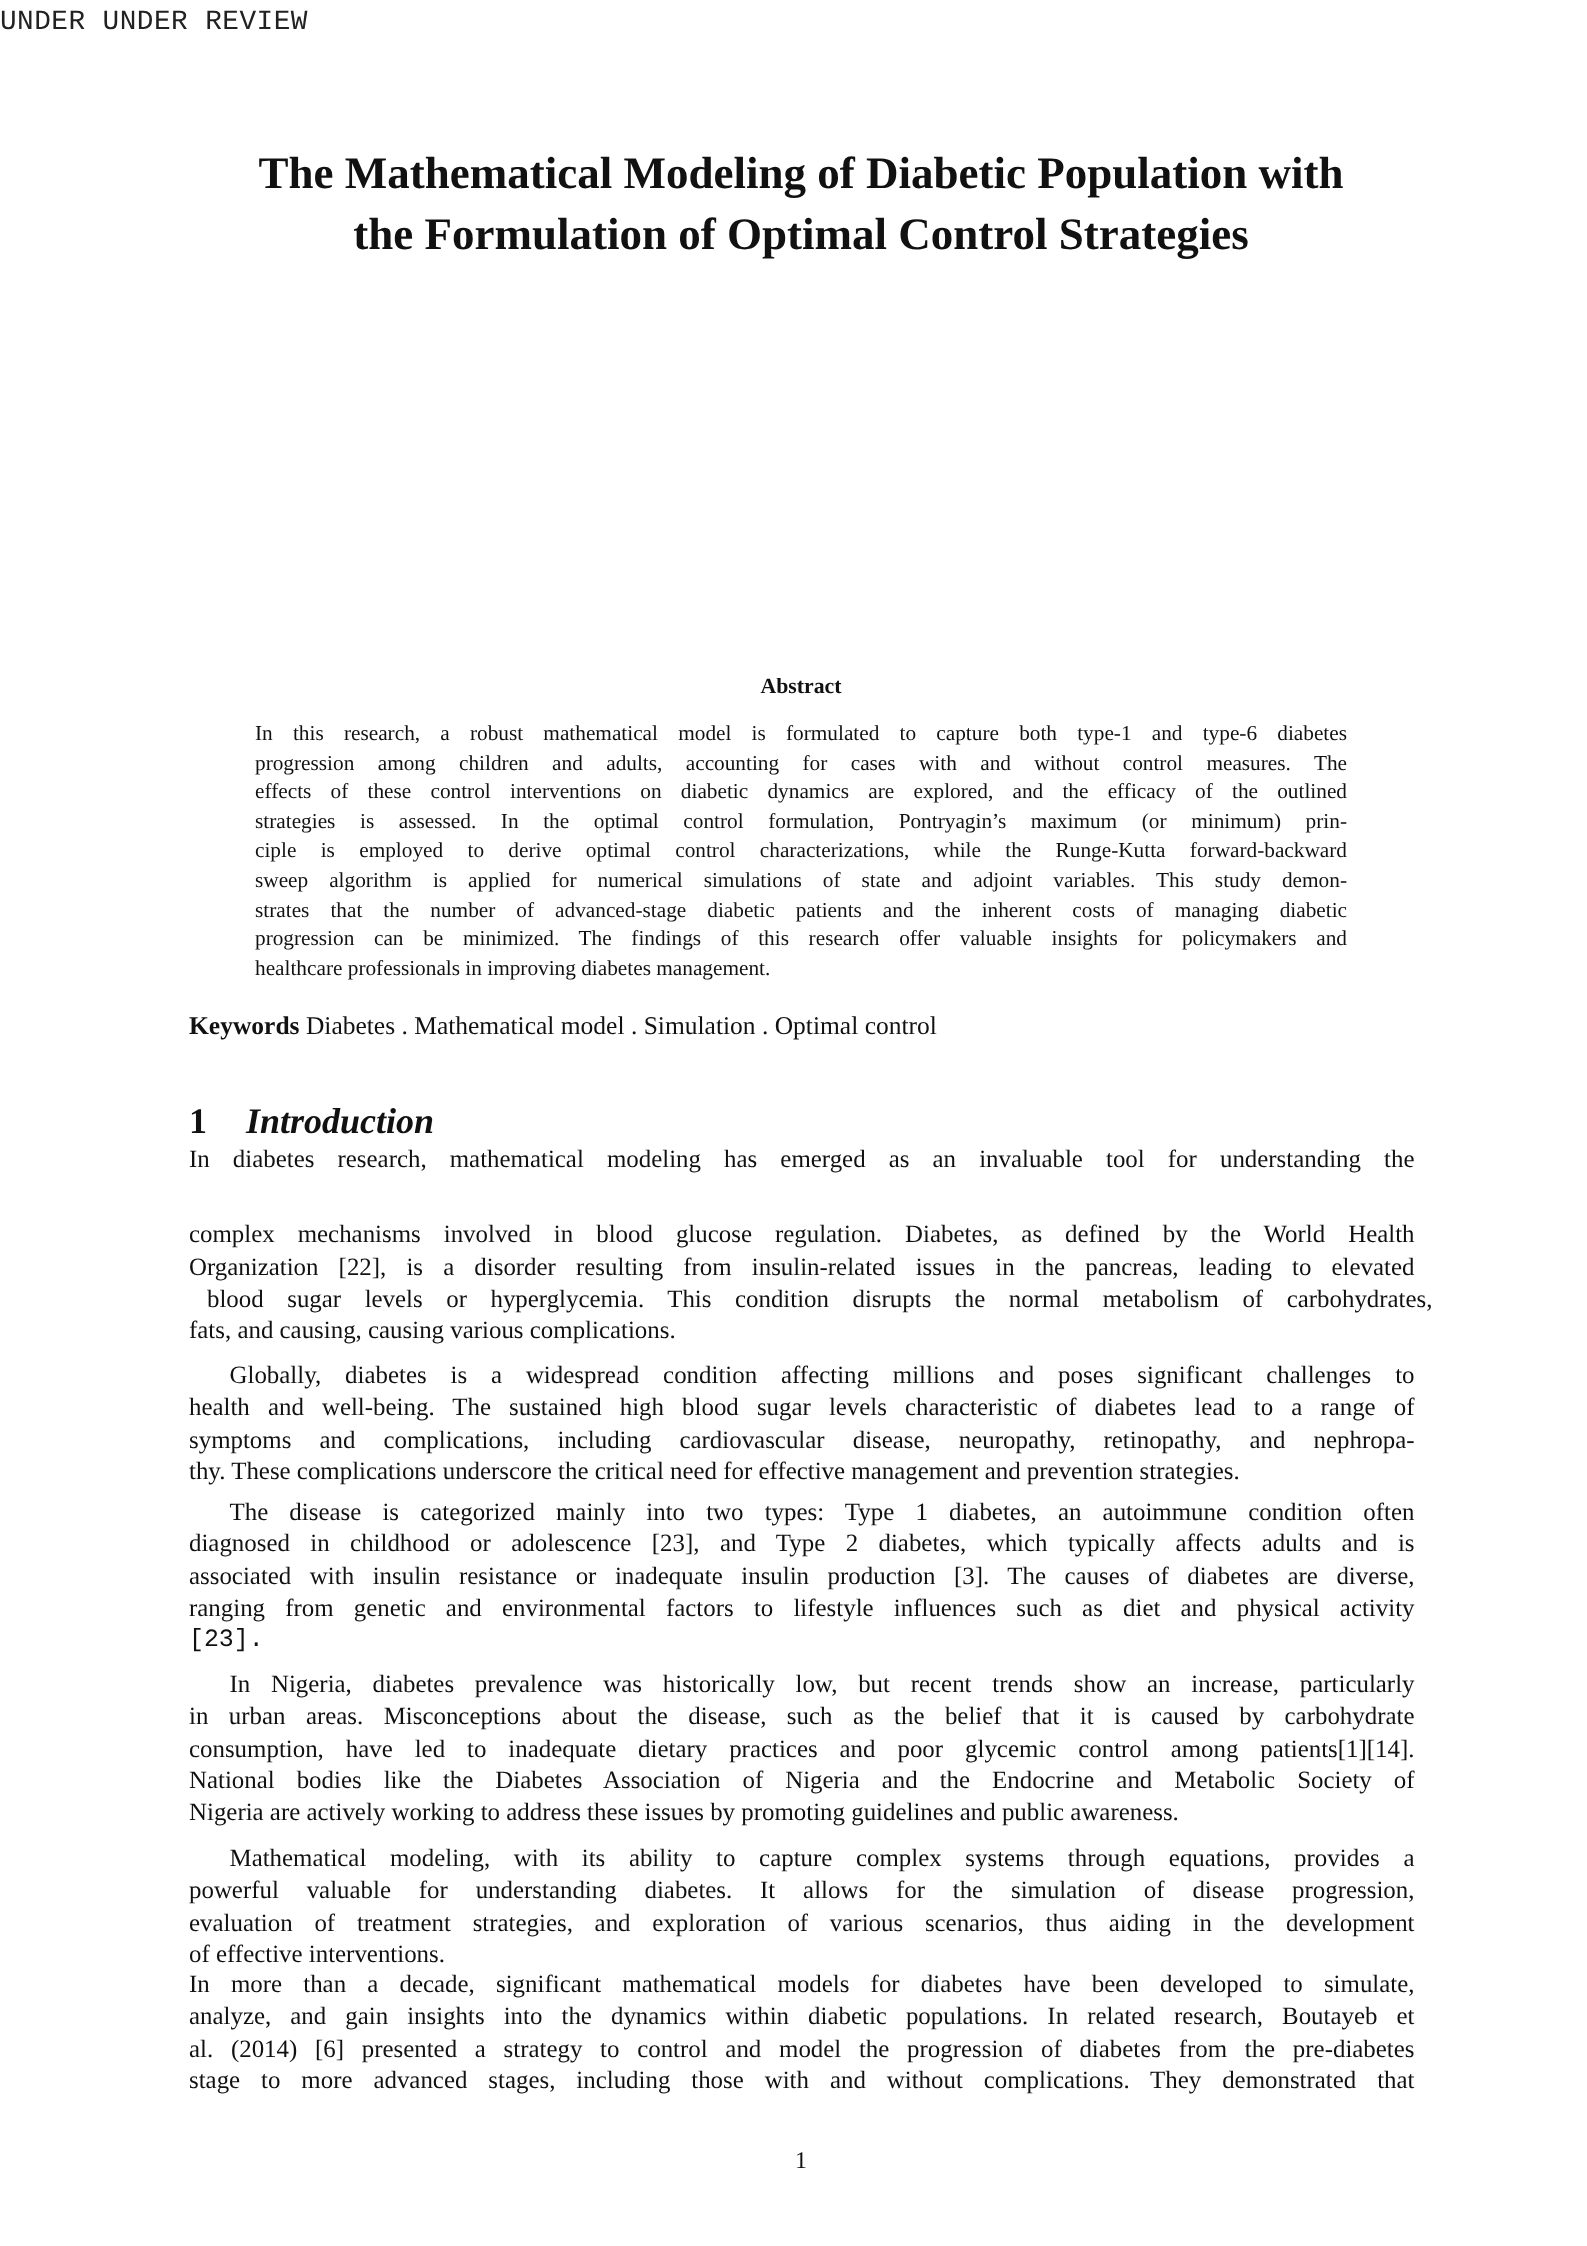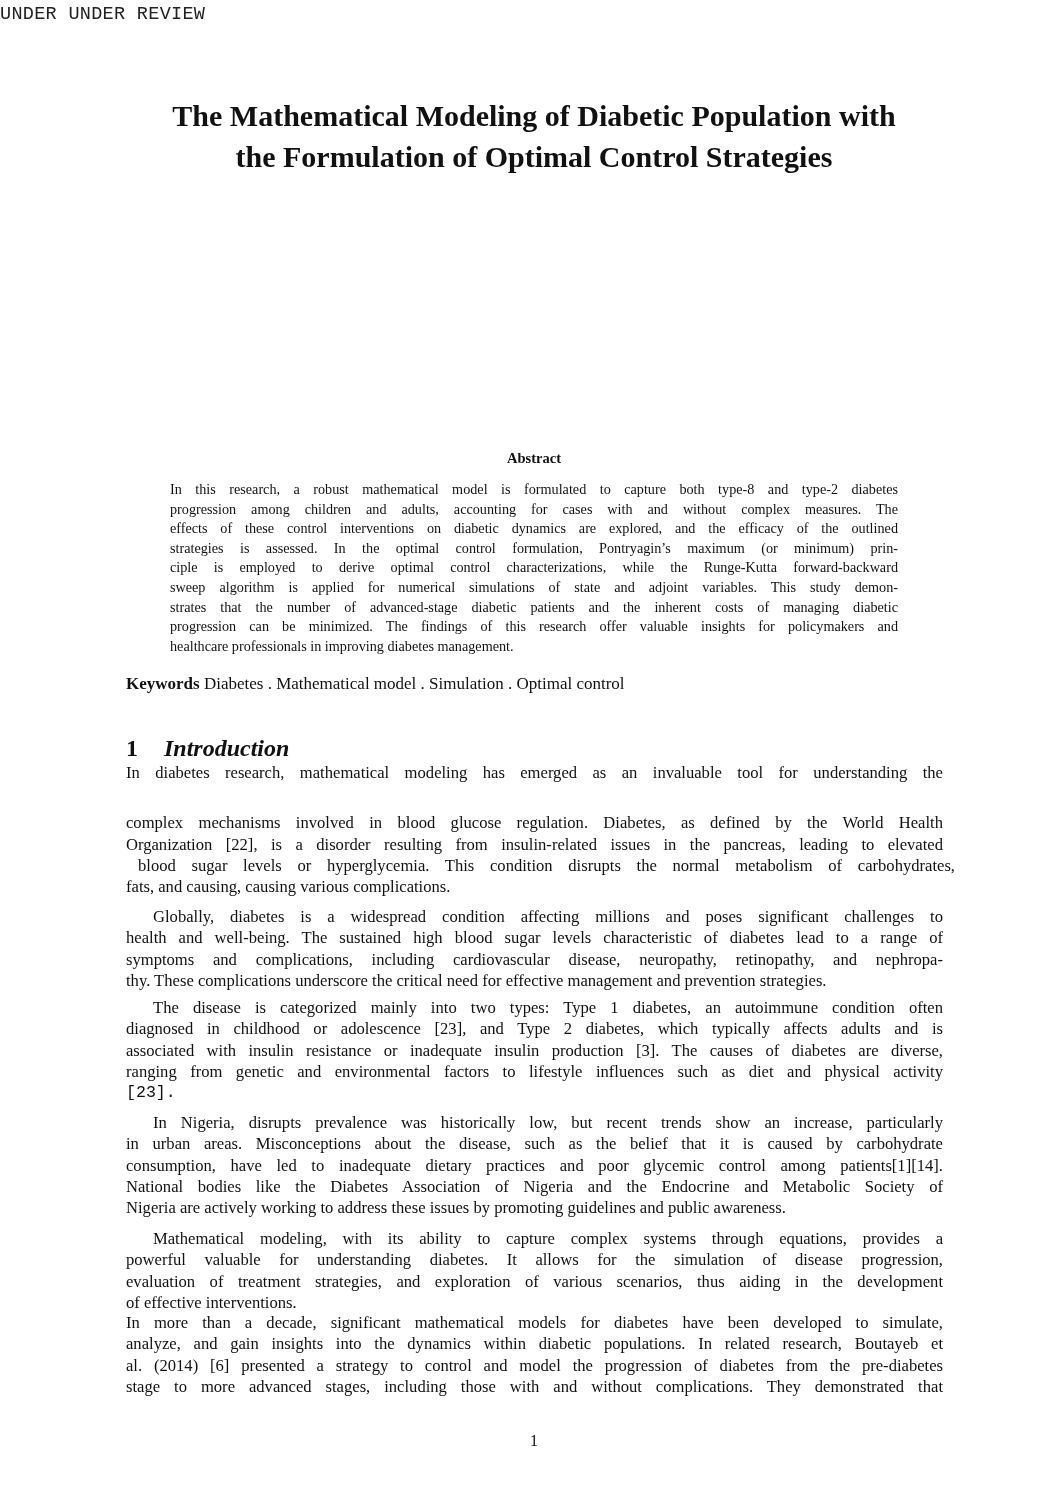--- a/index.html
+++ b/index.html
@@ -43,22 +43,22 @@
 </head>
 <body>
 
 <div class="watermark">UNDER UNDER REVIEW</div>
 
 <div class="title" style="top:99px;">The Mathematical Modeling of Diabetic Population with</div>
 <div class="title" style="top:140px;">the Formulation of Optimal Control Strategies</div>
 
 <div class="abstract-heading">Abstract</div>
 <div id="abstract-body">
-    <div class="line abs-line" style="top: 481px;">In this research, a robust mathematical model is formulated to capture both type-8 and type-2 diabetes</div>
-    <div class="line abs-line" style="top: 500.6px;">progression among children and adults, accounting for cases with and without complex measures. The</div>
+    <div class="line abs-line" style="top: 481px;">In this research, a robust mathematical model is formulated to capture both type-1 and type-6 diabetes</div>
+    <div class="line abs-line" style="top: 500.6px;">progression among children and adults, accounting for cases with and without control measures. The</div>
     <div class="line abs-line" style="top: 520.2px;">effects of these control interventions on diabetic dynamics are explored, and the efficacy of the outlined</div>
     <div class="line abs-line" style="top: 539.8px;">strategies is assessed. In the optimal control formulation, Pontryagin’s maximum (or minimum) prin-</div>
     <div class="line abs-line" style="top: 559.4px;">ciple is employed to derive optimal control characterizations, while the Runge-Kutta forward-backward</div>
     <div class="line abs-line" style="top: 579px;">sweep algorithm is applied for numerical simulations of state and adjoint variables. This study demon-</div>
     <div class="line abs-line" style="top: 598.6px;">strates that the number of advanced-stage diabetic patients and the inherent costs of managing diabetic</div>
     <div class="line abs-line" style="top: 618.2px;">progression can be minimized. The findings of this research offer valuable insights for policymakers and</div>
     <div class="line abs-line last" style="top: 637.8px;">healthcare professionals in improving diabetes management.</div>
   </div>
 
 <div class="line keywords"><b>Keywords</b><span> Diabetes . Mathematical model . Simulation . Optimal control</span></div>
@@ -80,21 +80,21 @@
       <div class="line body-line last" style="top: 970.9px;">thy. These complications underscore the critical need for effective management and prevention strategies.</div>
     </div>
     <div>
       <div class="line body-line indent" style="top: 998px;">The disease is categorized mainly into two types: Type 1 diabetes, an autoimmune condition often</div>
       <div class="line body-line" style="top: 1019.3px;">diagnosed in childhood or adolescence [23], and Type 2 diabetes, which typically affects adults and is</div>
       <div class="line body-line" style="top: 1040.6px;">associated with insulin resistance or inadequate insulin production [3]. The causes of diabetes are diverse,</div>
       <div class="line body-line" style="top: 1061.9px;">ranging from genetic and environmental factors to lifestyle influences such as diet and physical activity</div>
       <div class="line body-line last" style="top: 1083.2px; font-family: Liberation Mono, monospace;">[23].</div>
     </div>
     <div>
-      <div class="line body-line indent" style="top: 1113px;">In Nigeria, disrupts prevalence was historically low, but recent trends show an increase, particularly</div>
+      <div class="line body-line indent" style="top: 1113px;">In Nigeria, diabetes prevalence was historically low, but recent trends show an increase, particularly</div>
       <div class="line body-line" style="top: 1134.3px;">in urban areas. Misconceptions about the disease, such as the belief that it is caused by carbohydrate</div>
       <div class="line body-line" style="top: 1155.6px;">consumption, have led to inadequate dietary practices and poor glycemic control among patients[1][14].</div>
       <div class="line body-line" style="top: 1176.9px;">National bodies like the Diabetes Association of Nigeria and the Endocrine and Metabolic Society of</div>
       <div class="line body-line last" style="top: 1198.2px;">Nigeria are actively working to address these issues by promoting guidelines and public awareness.</div>
     </div>
     <div>
       <div class="line body-line indent" style="top: 1229px;">Mathematical modeling, with its ability to capture complex systems through equations, provides a</div>
       <div class="line body-line" style="top: 1250.3px;">powerful valuable for understanding diabetes. It allows for the simulation of disease progression,</div>
       <div class="line body-line" style="top: 1271.6px;">evaluation of treatment strategies, and exploration of various scenarios, thus aiding in the development</div>
       <div class="line body-line last" style="top: 1292.9px;">of effective interventions.</div>

